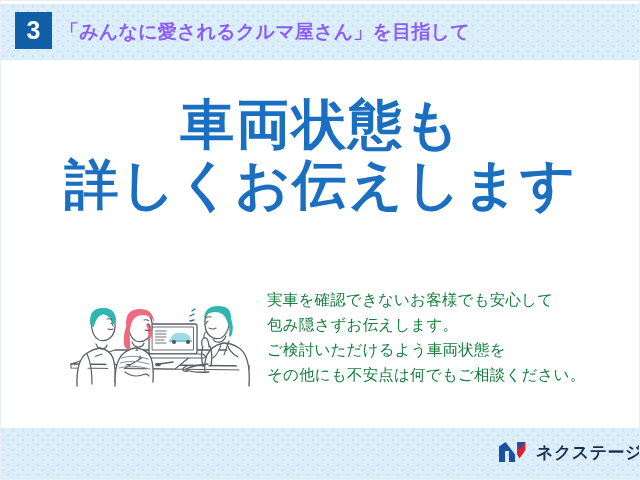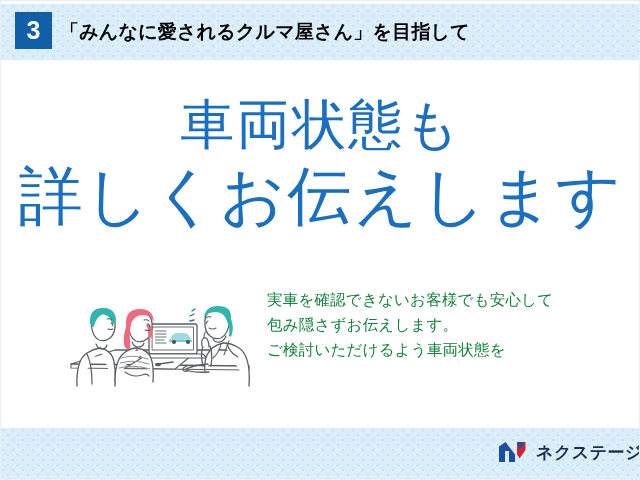--- a/index.html
+++ b/index.html
@@ -66,46 +66,46 @@
     line-height: 1;
     letter-spacing: 0;
   }
 
   #header-title {
     position: absolute;
     left: 59px;
     top: 18px;
     font-size: 19px;
     font-weight: bold;
-    color: #000000;
+    color: #8b5cf6;
     letter-spacing: 0.2px;
     white-space: nowrap;
   }
 
   
   #headline {
     position: absolute;
     left: 0;
     top: 96px;
     width: 640px;
     text-align: center;
     color: #1a6fc0;
-    font-weight: normal;
+    font-weight: bold;
     letter-spacing: 1px;
     line-height: 1.0;
   }
   #headline .line1 {
     display: block;
     font-size: 54px;
     letter-spacing: 2px;
   }
   #headline .line2 {
     display: block;
-    font-size: 64px;
-    margin-top: 13px;
+    font-size: 54px;
+    margin-top: 6px;
     letter-spacing: 2px;
   }
 
   
   #body-copy {
     position: absolute;
     left: 266px;
     top: 286px;
     width: 350px;
     color: #15803d;
@@ -268,20 +268,21 @@
         <path d="M127 43 L131 42"></path>
         <path d="M129 33 L132 31"></path>
       </g>
     </g>
   </svg>
 
   <div id="body-copy">
     <span class="copy-line">実車を確認できないお客様でも安心して</span>
     <span class="copy-line">包み隠さずお伝えします。</span>
     <span class="copy-line">ご検討いただけるよう車両状態を</span>
+    <span class="copy-line">その他にも不安点は何でもご相談ください。</span>
   </div>
 
   <div id="footer-band" class="dot-band"></div>
 
   <div id="logo-lockup">
     <svg id="logo-mark" viewBox="0 0 31 22">
       <path d="M1 21 L1 5.5 L7.5 1 L17 13.5 L17 21 L11 21 L11 10 L7 10 L7 21 Z" fill="#1b4fa0"></path>
       <path d="M19 1 L27.5 1 L27.5 9 L21.5 17.5 L19 13 Z" fill="#d8202f"></path>
       <path d="M19.5 1 L27 1 L21 9 Z" fill="#1b4fa0"></path>
     </svg>

